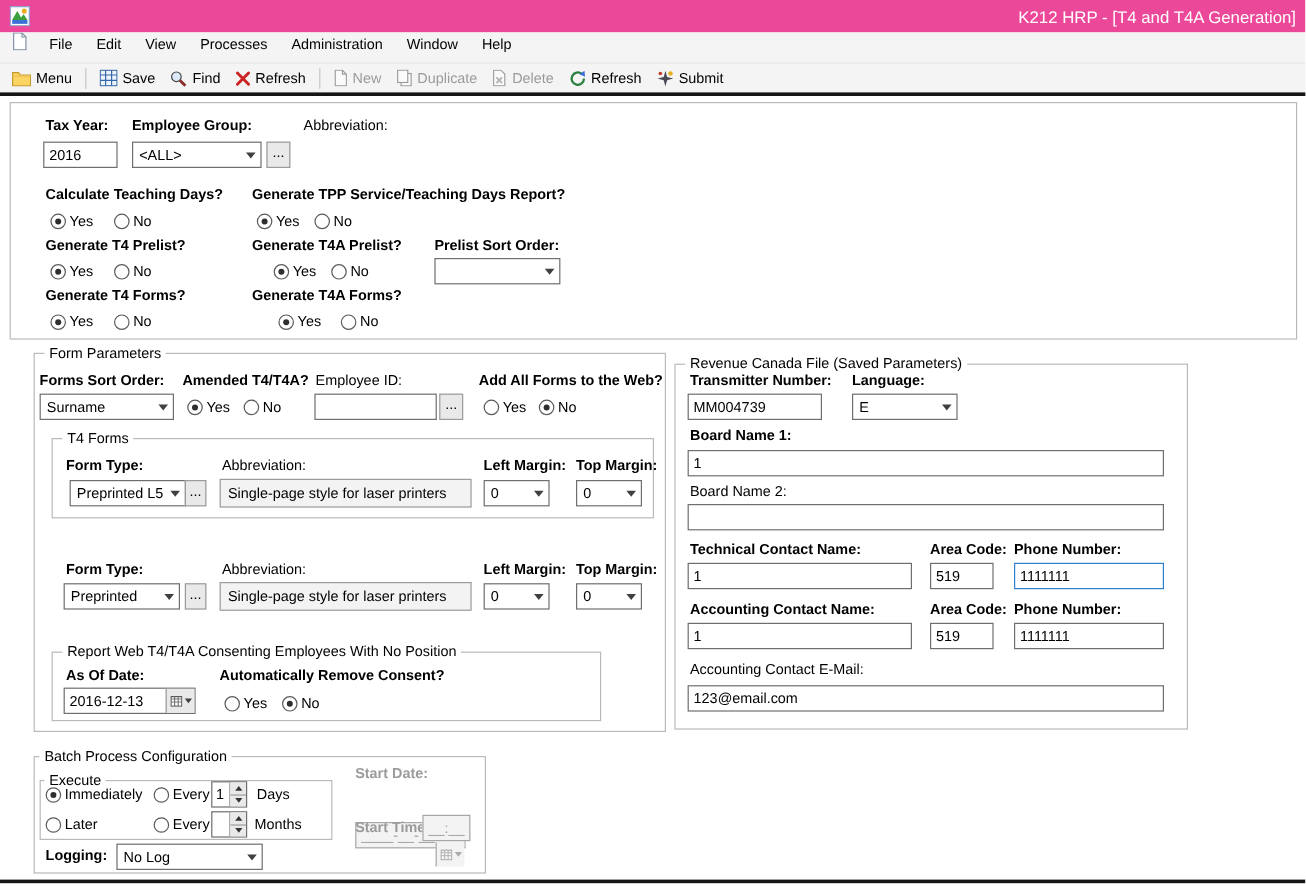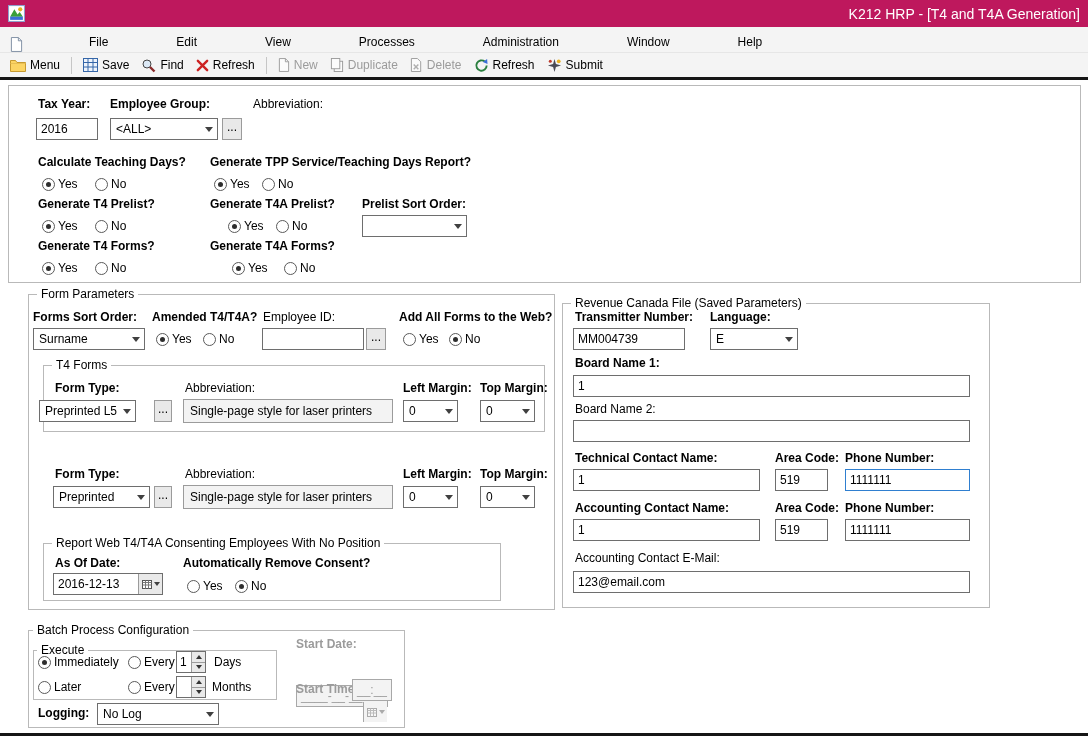--- a/index.html
+++ b/index.html
@@ -1,24 +1,24 @@
 <!DOCTYPE html>
 <html><head>
 <meta charset="utf-8">
 <style>
   html,body{margin:0;padding:0;background:#fff;}
   .app{position:relative;width:1088px;height:738px;background:#fff;overflow:hidden;
        font-family:"Liberation Sans",sans-serif;font-size:12px;color:#000;}
   
-  .titlebar{position:absolute;left:0;top:0;width:100%;height:27px;background:#be185d;
+  .titlebar{position:absolute;left:0;top:0;width:100%;height:27px;background:#ec4899;
             display:flex;align-items:center;padding:3px 8px;box-sizing:border-box;}
   .apptitle{margin-left:auto;color:#fff;font-size:14px;white-space:nowrap;}
   
   .menubar{position:absolute;left:0;top:27px;width:100%;height:25px;background:#f4f4f4;
-           display:flex;align-items:flex-end;padding-left:6px;box-sizing:border-box;gap:48px;}
+           display:flex;align-items:flex-start;padding-left:6px;box-sizing:border-box;}
   .mb-icon{display:flex;align-items:center;margin:0 8px 0 4px;}
   .menuitem{padding:3px 10px;cursor:default;}
   
   .toolbar{position:absolute;left:0;top:52px;width:100%;height:24px;background:#f4f4f4;
            border-top:1px solid #e6e6e6;border-bottom:3px solid #151515;
            display:flex;align-items:center;padding-left:4px;box-sizing:content-box;}
   .titem{display:flex;align-items:center;gap:4px;padding:2px 6px;white-space:nowrap;}
   .titem.dis{color:#9b9b9b;}
   .ticon{display:flex;align-items:center;}
   .tsep{width:1px;height:17px;background:#c6c6c6;margin:0 5px;}
@@ -258,21 +258,21 @@
   <span class="lbl b" style="left:399px;top:310px">Add All Forms to the Web?</span>
   <span class="radio" style="left:403px;top:333px"></span>
   <span class="lbl" style="left:419px;top:332px">Yes</span>
   <span class="radio on" style="left:449px;top:333px"></span>
   <span class="lbl" style="left:465px;top:332px">No</span>
 
   <div class="gbox" style="left:43px;top:365px;width:502px;height:67px">
     <span class="glbl">T4 Forms</span>
   </div>
   <span class="lbl b" style="left:55px;top:381px">Form Type:</span>
-  <div class="sel" style="left:39px;top:400px;width:97px">
+  <div class="sel" style="left:58px;top:400px;width:97px">
       <span>Preprinted L5</span>
       <span class="selarrow"></span>
     </div>
   <div class="btn" style="left:154px;top:400px;width:18px">...</div>
   <span class="lbl" style="left:185px;top:381px">Abbreviation:</span>
   <div class="ro" style="left:183px;top:399px;width:210px">Single-page style for laser printers</div>
   <span class="lbl b" style="left:403px;top:381px">Left Margin:</span>
   <div class="sel" style="left:403px;top:400px;width:55px">
       <span>0</span>
       <span class="selarrow"></span>

